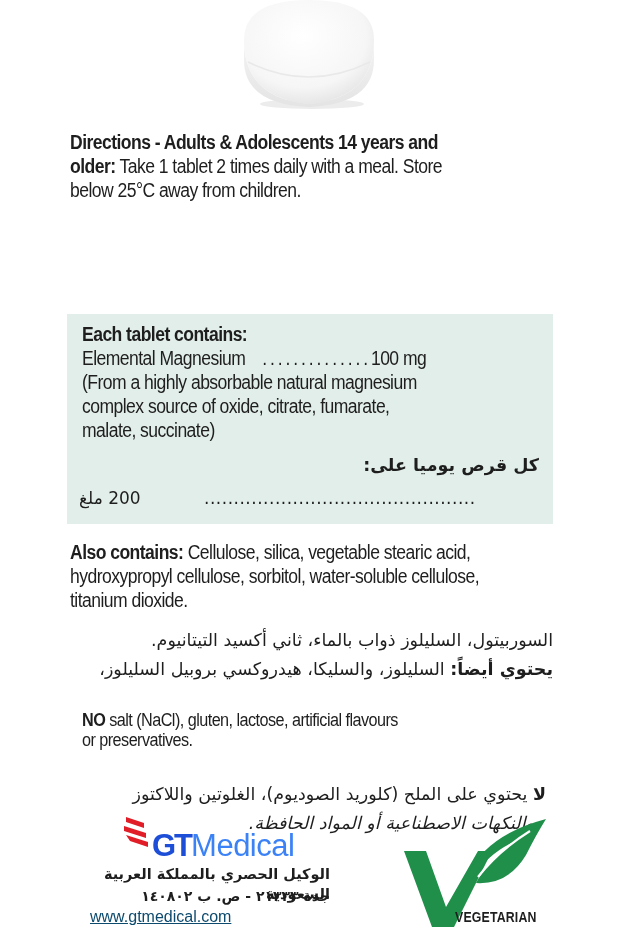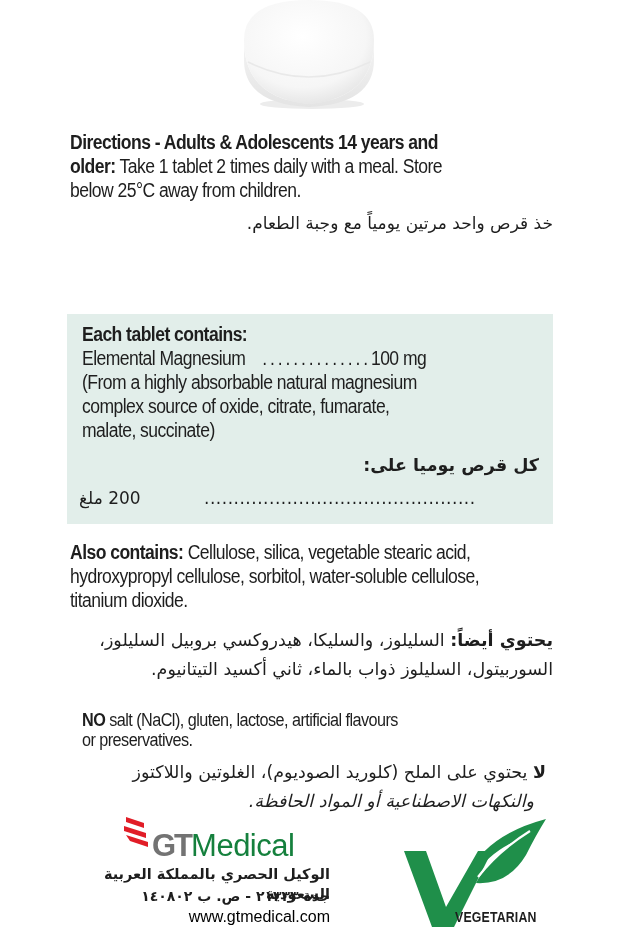--- a/index.html
+++ b/index.html
@@ -21,27 +21,27 @@
 
     .panel { left: 67px; top: 314px; width: 486px; height: 210px; background: #e2eeea; }
     .panel-en { left: 82px; top: 322px; }
     .panel-ar { right: 82px; top: 451px; width: 460px; }
     .ar-row { display: flex; justify-content: space-between; direction: rtl; }
 
     .also { left: 70px; top: 540px; }
     .also-ar { right: 68px; top: 626px; width: 520px; font-size: 17.5px; line-height: 29px; }
 
     .nos { left: 82px; top: 710px; font-size: 18px; line-height: 20px; }
-    .nos-ar { right: 75px; top: 758px; width: 520px; font-size: 17.5px; line-height: 29px; }
+    .nos-ar { right: 75px; top: 780px; width: 520px; font-size: 17.5px; line-height: 29px; }
     .gt-text { left: 152px; top: 829px; font-size: 31px; line-height: 34px; white-space: nowrap; }
-    .gt-red { color: #737373; font-weight: bold; letter-spacing: -2px; }
-    .gt-med { color: #15803d; letter-spacing: -0.5px; }
+    .gt-red { color: #1d4ed8; font-weight: bold; letter-spacing: -2px; }
+    .gt-med { color: #3b82f6; letter-spacing: -0.5px; }
     .gt-ar1 { left: 90px; top: 864px; width: 240px; text-align: right; direction: rtl; font-size: 14.5px; font-weight: bold; line-height: 20px; font-family: "DejaVu Sans", sans-serif; }
     .gt-ar2 { left: 90px; top: 886px; width: 240px; direction: rtl; font-size: 14px; font-weight: bold; line-height: 20px; font-family: "DejaVu Sans", sans-serif; }
-    .gt-url { left: 90px; top: 907px; width: 240px; text-align: right; font-size: 16px; line-height: 20px; color: #000000; }
+    .gt-url { left: 90px; top: 907px; width: 240px; text-align: left; font-size: 16px; line-height: 20px; color: #0c4a6e; text-decoration: underline; }
 
     
     .veg { left: 396px; top: 815px; width: 150px; height: 112px; }
     .veg-label { left: 455px; top: 909px; font-size: 14.5px; font-weight: bold; letter-spacing: 0.2px;
                  transform: scaleX(0.85); transform-origin: left top; color: #1e1e1e; white-space: nowrap; }
   </style>
 </head>
 <body>
 
 <svg class="abs tablet" viewBox="0 0 142 110">
@@ -62,21 +62,20 @@
   <path d="M10 62 Q71 92 132 62" fill="none" stroke="#e9e9e9" stroke-width="1.5"></path>
 </svg>
 
 <div class="abs en directions">
   <div><span class="b">Directions - Adults &amp; Adolescents 14 years and</span></div>
   <div><span class="b">older:</span><span> Take 1 tablet 2 times daily with a meal. Store</span></div>
   <div>below 25°C away from children.</div>
 </div>
 
 <div class="abs ar directions-ar">
-  <div>خذ قرص واحد مرتين يومياً مع وجبة الطعام.</div>
 </div>
 
 <div class="abs panel"></div>
 <div class="abs en panel-en">
   <div class="b">Each tablet contains:</div>
   <div>
     <span>Elemental Magnesium</span>
     <span style="margin-left:14px; letter-spacing:3.2px;">..............</span><span>100 mg</span>
   </div>
   <div>(From a highly absorbable natural magnesium</div>
@@ -91,22 +90,22 @@
   </div>
 </div>
 
 <div class="abs en also">
   <div><span class="b">Also contains:</span><span> Cellulose, silica, vegetable stearic acid,</span></div>
   <div>hydroxypropyl cellulose, sorbitol, water-soluble cellulose,</div>
   <div>titanium dioxide.</div>
 </div>
 
 <div class="abs ar also-ar">
+  <div>السوربيتول، السليلوز ذواب بالماء، ثاني أكسيد التيتانيوم.</div>
   <div><span class="b">يحتوي أيضاً:</span><span> السليلوز، والسليكا، هيدروكسي بروبيل السليلوز،</span></div>
-  <div>السوربيتول، السليلوز ذواب بالماء، ثاني أكسيد التيتانيوم.</div>
 </div>
 
 <div class="abs en nos">
   <div><span class="b">NO</span><span> salt (NaCl), gluten, lactose, artificial flavours</span></div>
   <div>or preservatives.</div>
 </div>
 
 <div class="abs ar nos-ar">
   <div><span class="b">لا</span><span> يحتوي على الملح (كلوريد الصوديوم)، الغلوتين واللاكتوز</span></div>
   <div style="padding-right:12px;font-style:italic;">والنكهات الاصطناعية أو المواد الحافظة.</div>

